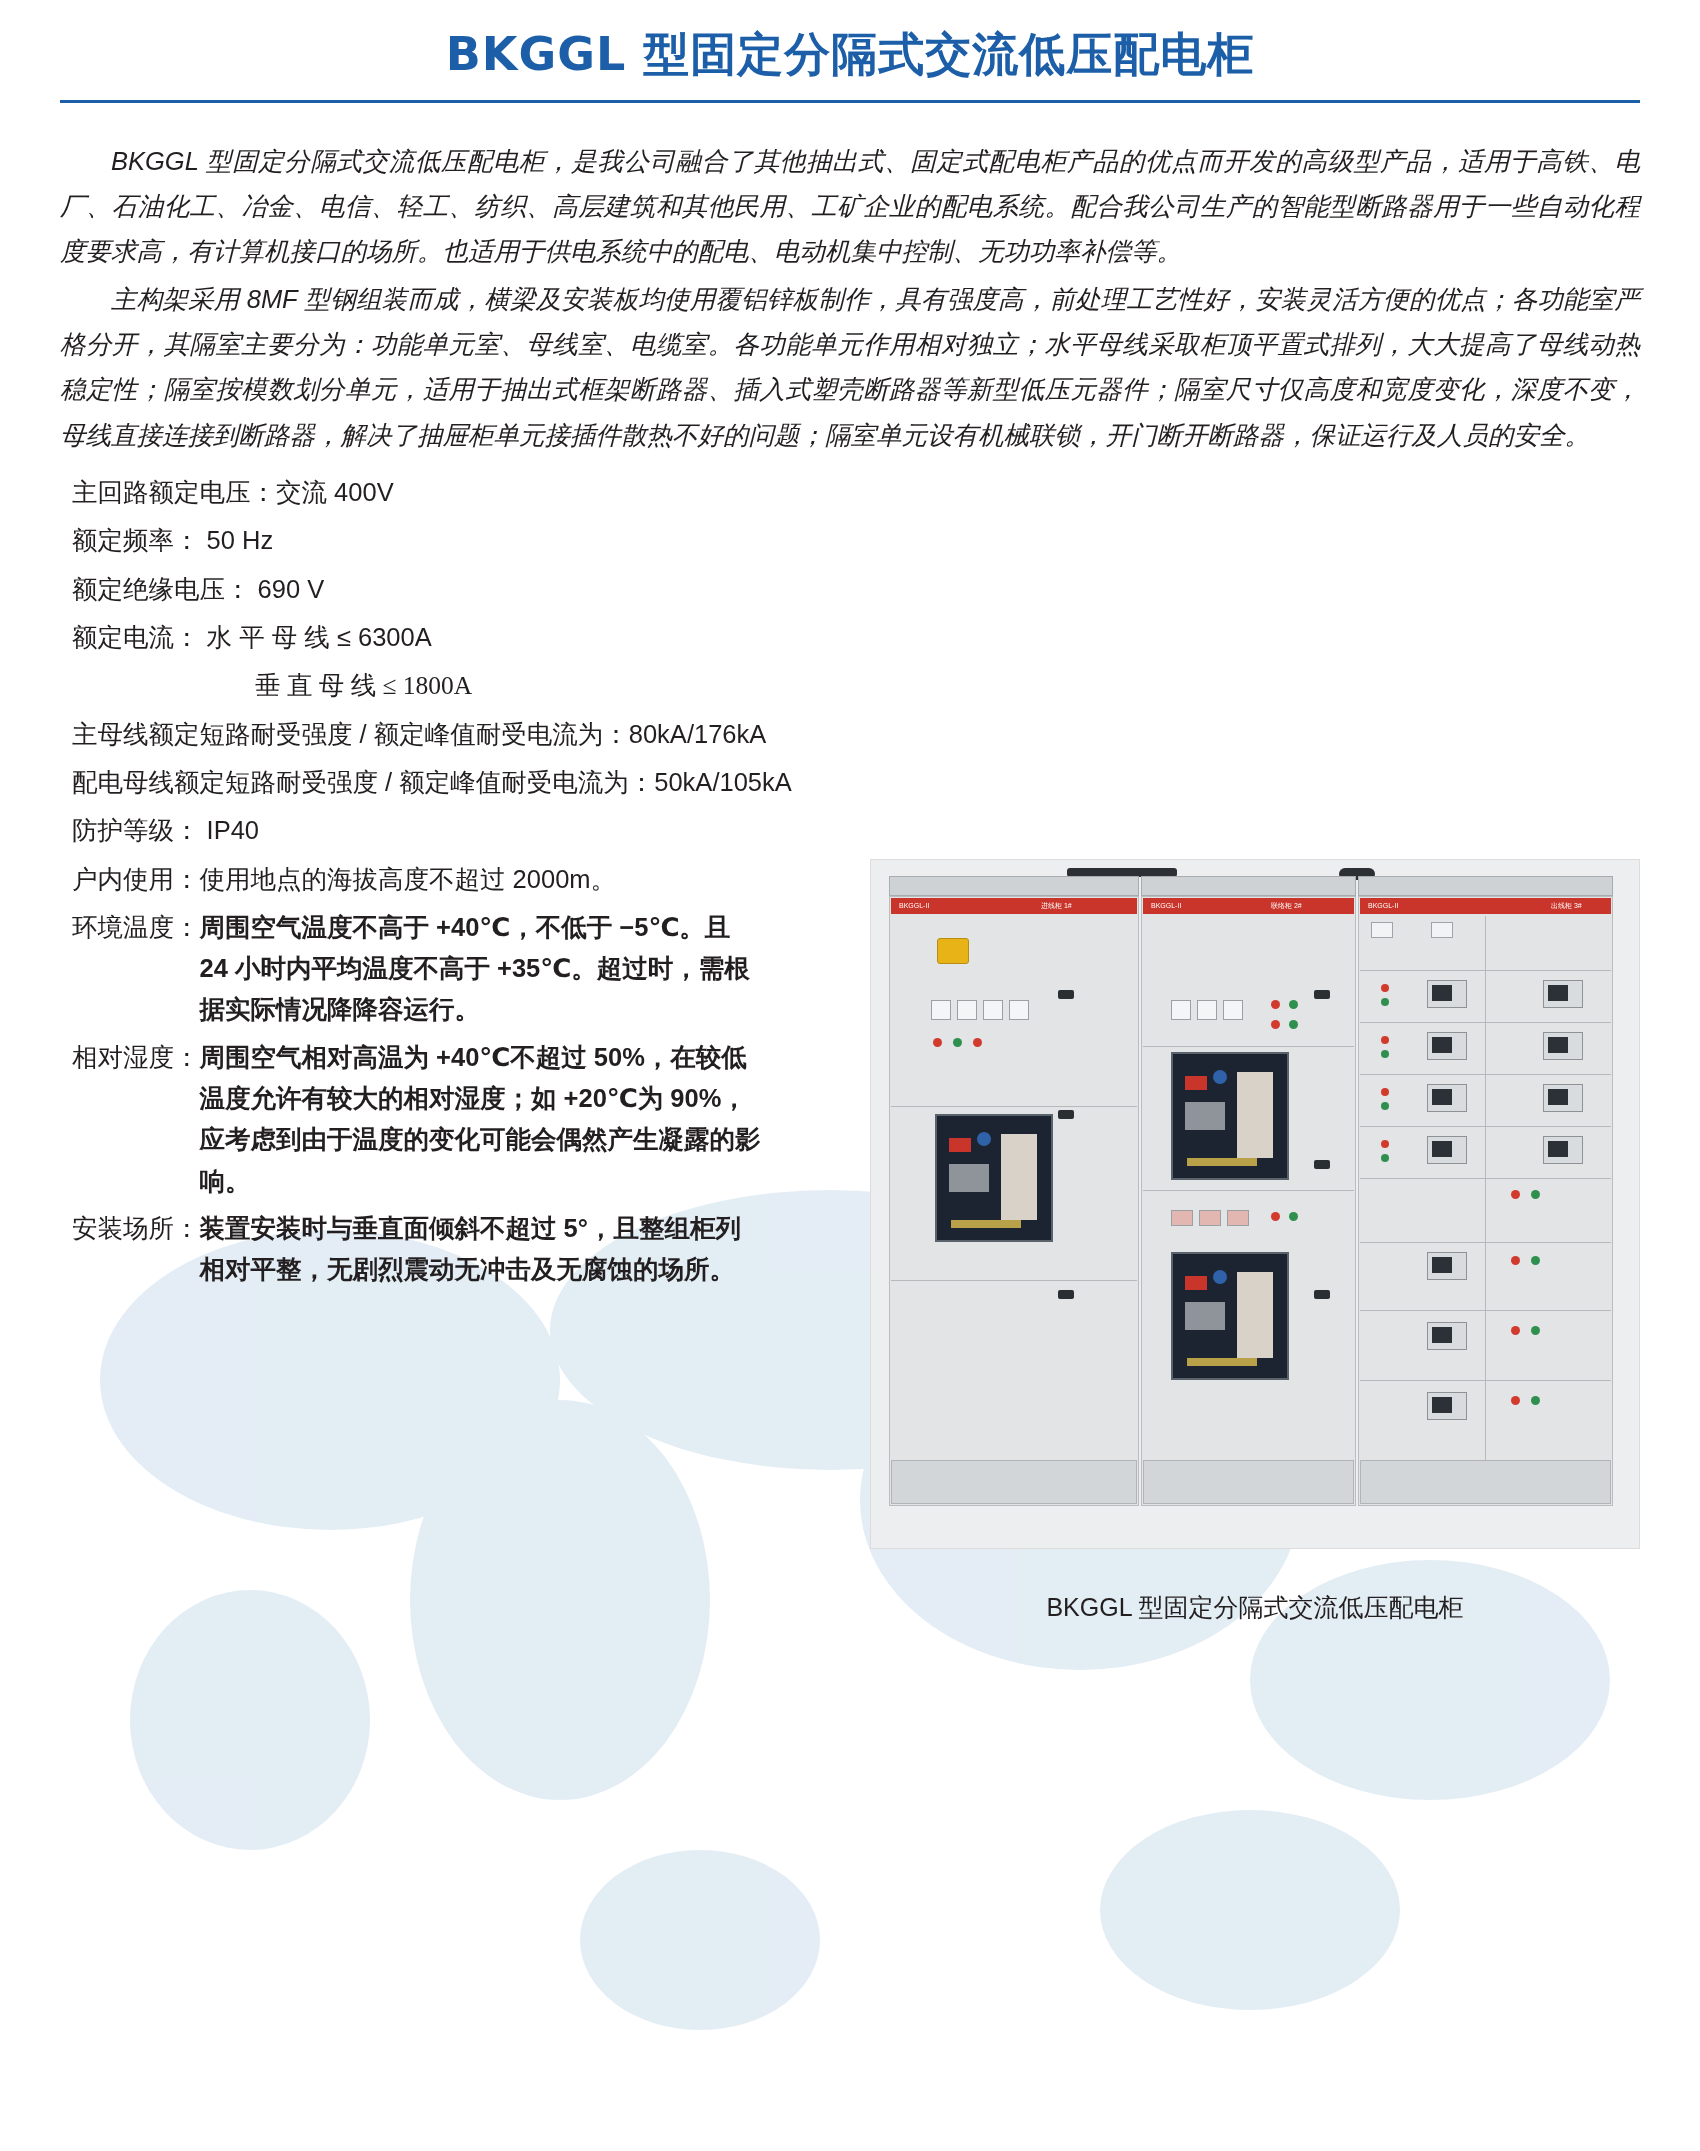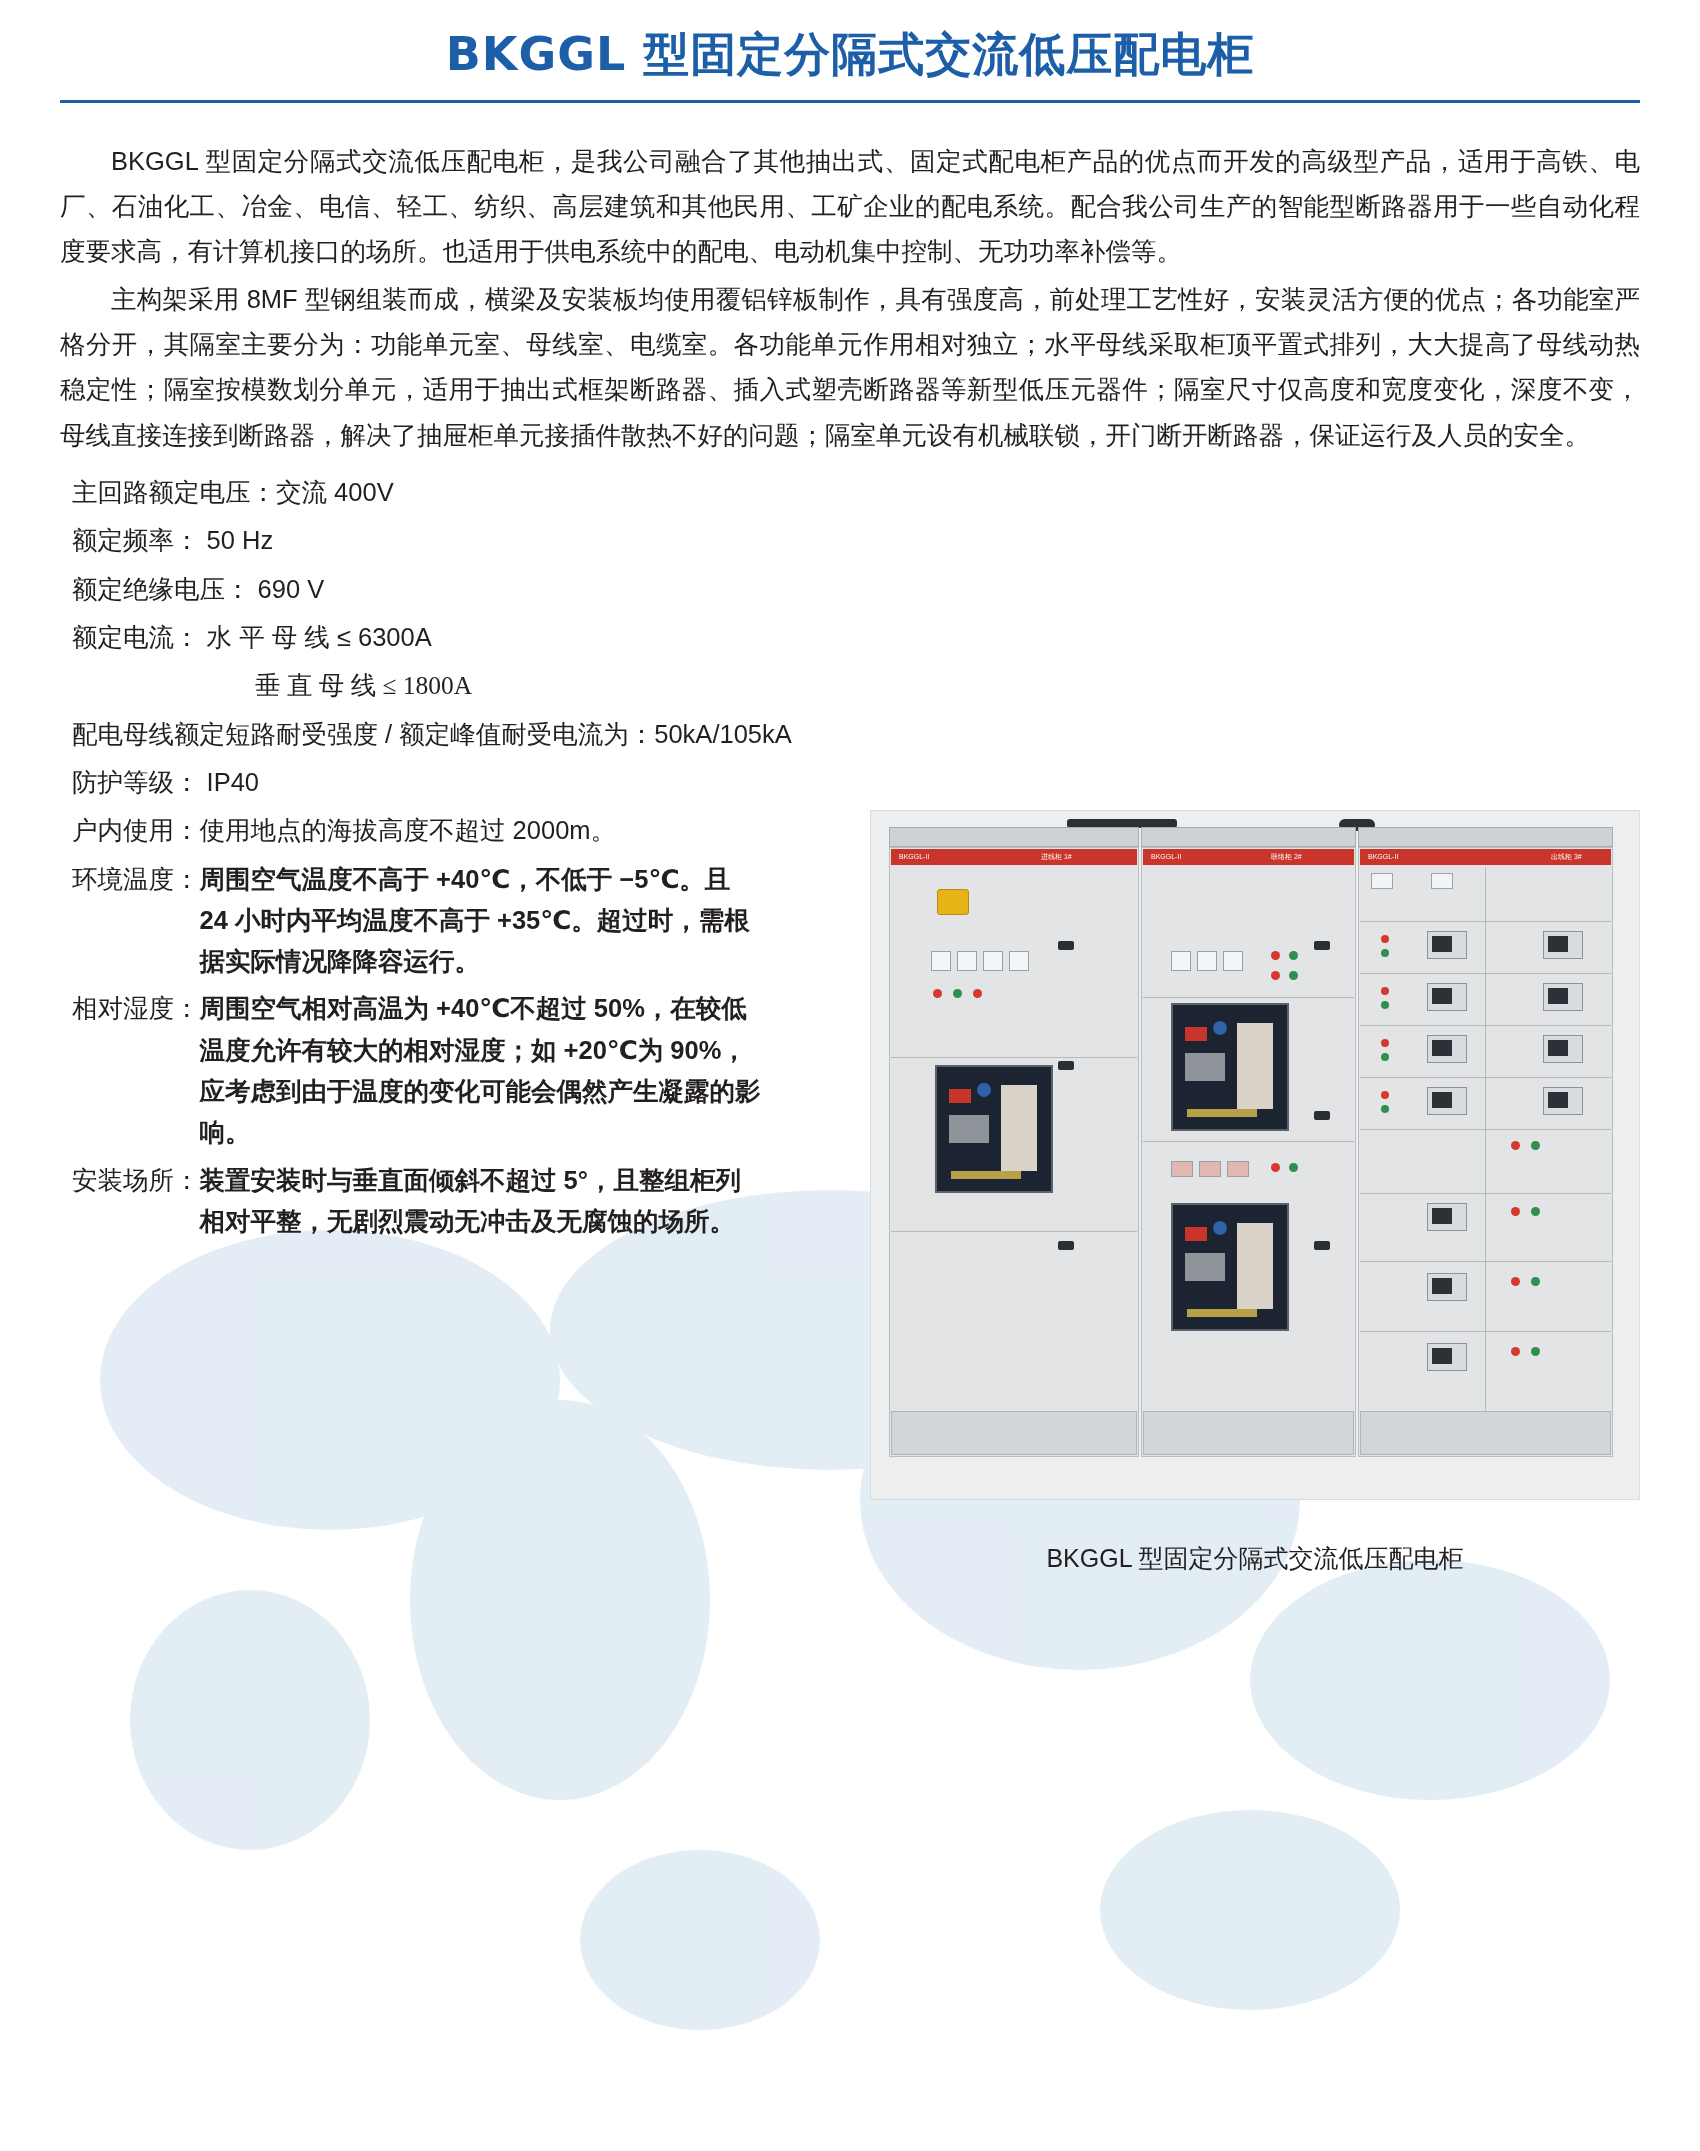--- a/index.html
+++ b/index.html
@@ -57,20 +57,21 @@
     margin-left: auto;
     margin-right: auto;
   }
 
   
   .body-area {
     margin-top: 36px;
     font-size: 25.5px;
     line-height: 1.78;
     color: #231f20;
+    font-style: italic;
   }
   p.para {
     margin: 0 0 2px 0;
     text-indent: 2em;
     text-align: justify;
     text-justify: inter-ideograph;
   }
 
   
   .specs {
@@ -270,20 +271,21 @@
     <p class="para">BKGGL 型固定分隔式交流低压配电柜，是我公司融合了其他抽出式、固定式配电柜产品的优点而开发的高级型产品，适用于高铁、电厂、石油化工、冶金、电信、轻工、纺织、高层建筑和其他民用、工矿企业的配电系统。配合我公司生产的智能型断路器用于一些自动化程度要求高，有计算机接口的场所。也适用于供电系统中的配电、电动机集中控制、无功功率补偿等。</p>
     <p class="para">主构架采用 8MF 型钢组装而成，横梁及安装板均使用覆铝锌板制作，具有强度高，前处理工艺性好，安装灵活方便的优点；各功能室严格分开，其隔室主要分为：功能单元室、母线室、电缆室。各功能单元作用相对独立；水平母线采取柜顶平置式排列，大大提高了母线动热稳定性；隔室按模数划分单元，适用于抽出式框架断路器、插入式塑壳断路器等新型低压元器件；隔室尺寸仅高度和宽度变化，深度不变，母线直接连接到断路器，解决了抽屉柜单元接插件散热不好的问题；隔室单元设有机械联锁，开门断开断路器，保证运行及人员的安全。</p>
   </div>
 
   <div class="specs">
     <div class="spec-row">主回路额定电压：交流 400V</div>
     <div class="spec-row">额定频率： 50 Hz</div>
     <div class="spec-row">额定绝缘电压： 690 V</div>
     <div class="spec-row">额定电流： 水 平 母 线 ≤ 6300A</div>
     <div class="spec-row spec-indent-1">垂 直 母 线 ≤ 1800A</div>
+    <div class="spec-row">主母线额定短路耐受强度 / 额定峰值耐受电流为：80kA/176kA</div>
     <div class="spec-row">配电母线额定短路耐受强度 / 额定峰值耐受电流为：50kA/105kA</div>
     <div class="spec-row">防护等级： IP40</div>
 
     <div class="lower">
       <div class="spec-row">户内使用：使用地点的海拔高度不超过 2000m。</div>
 
       <div class="spec-hang spec-narrow">
         <span class="label">环境温度：</span>
         <span class="value">周围空气温度不高于 +40℃，不低于 −5℃。且 24 小时内平均温度不高于 +35℃。超过时，需根据实际情况降降容运行。</span>
       </div>

